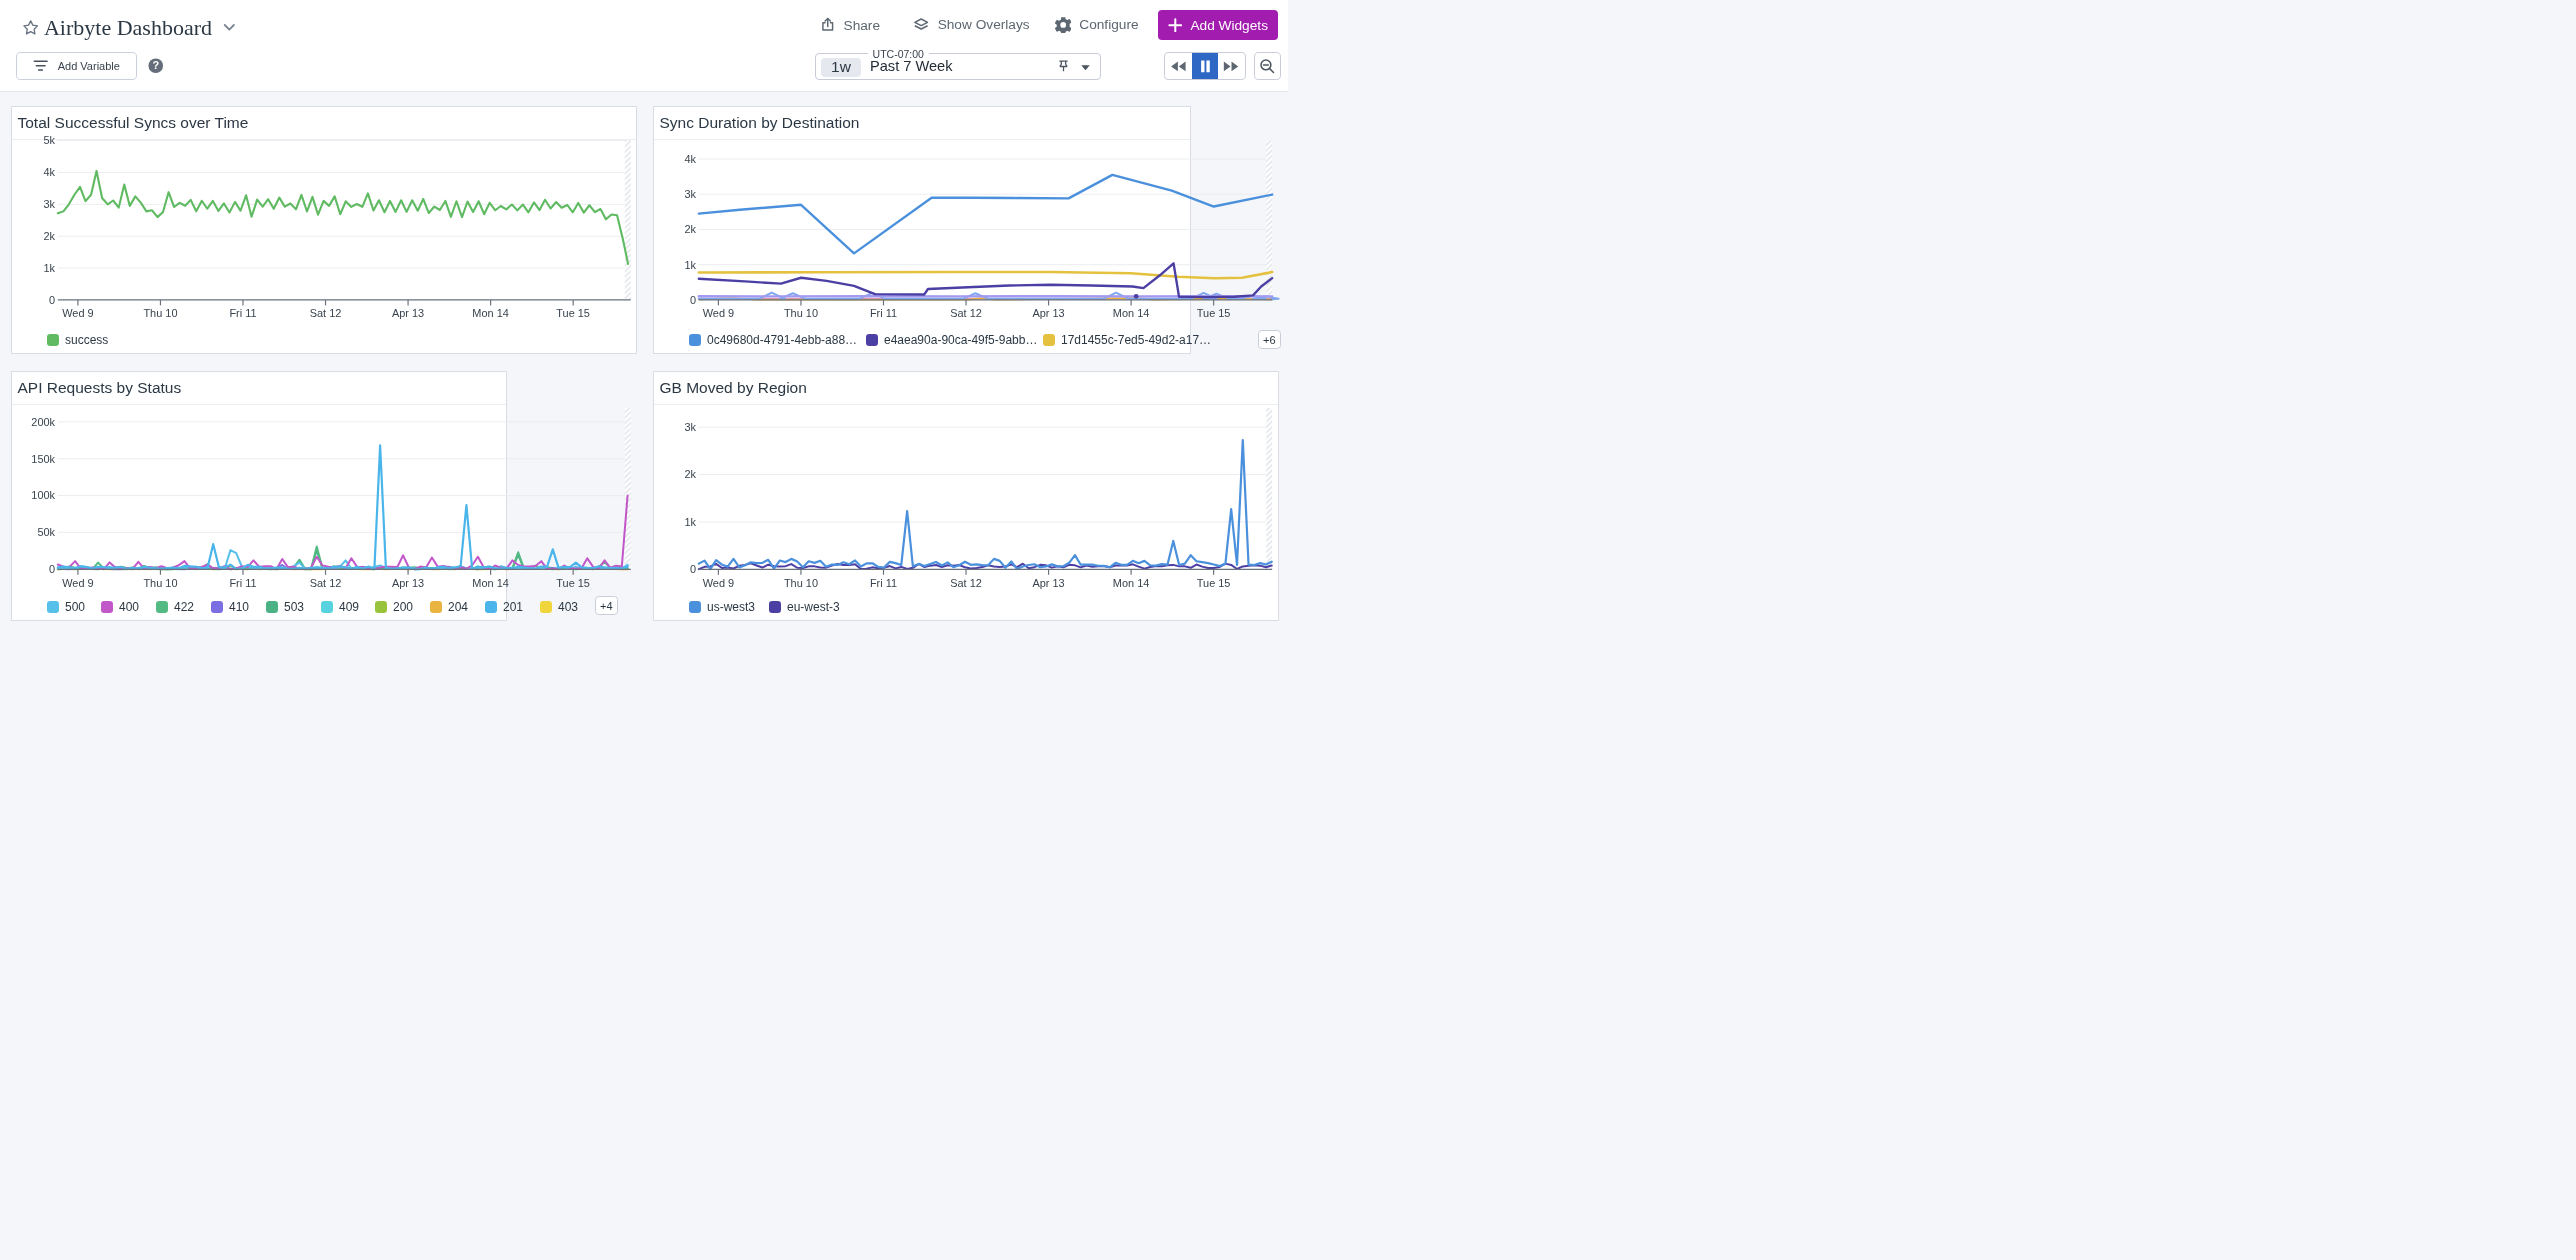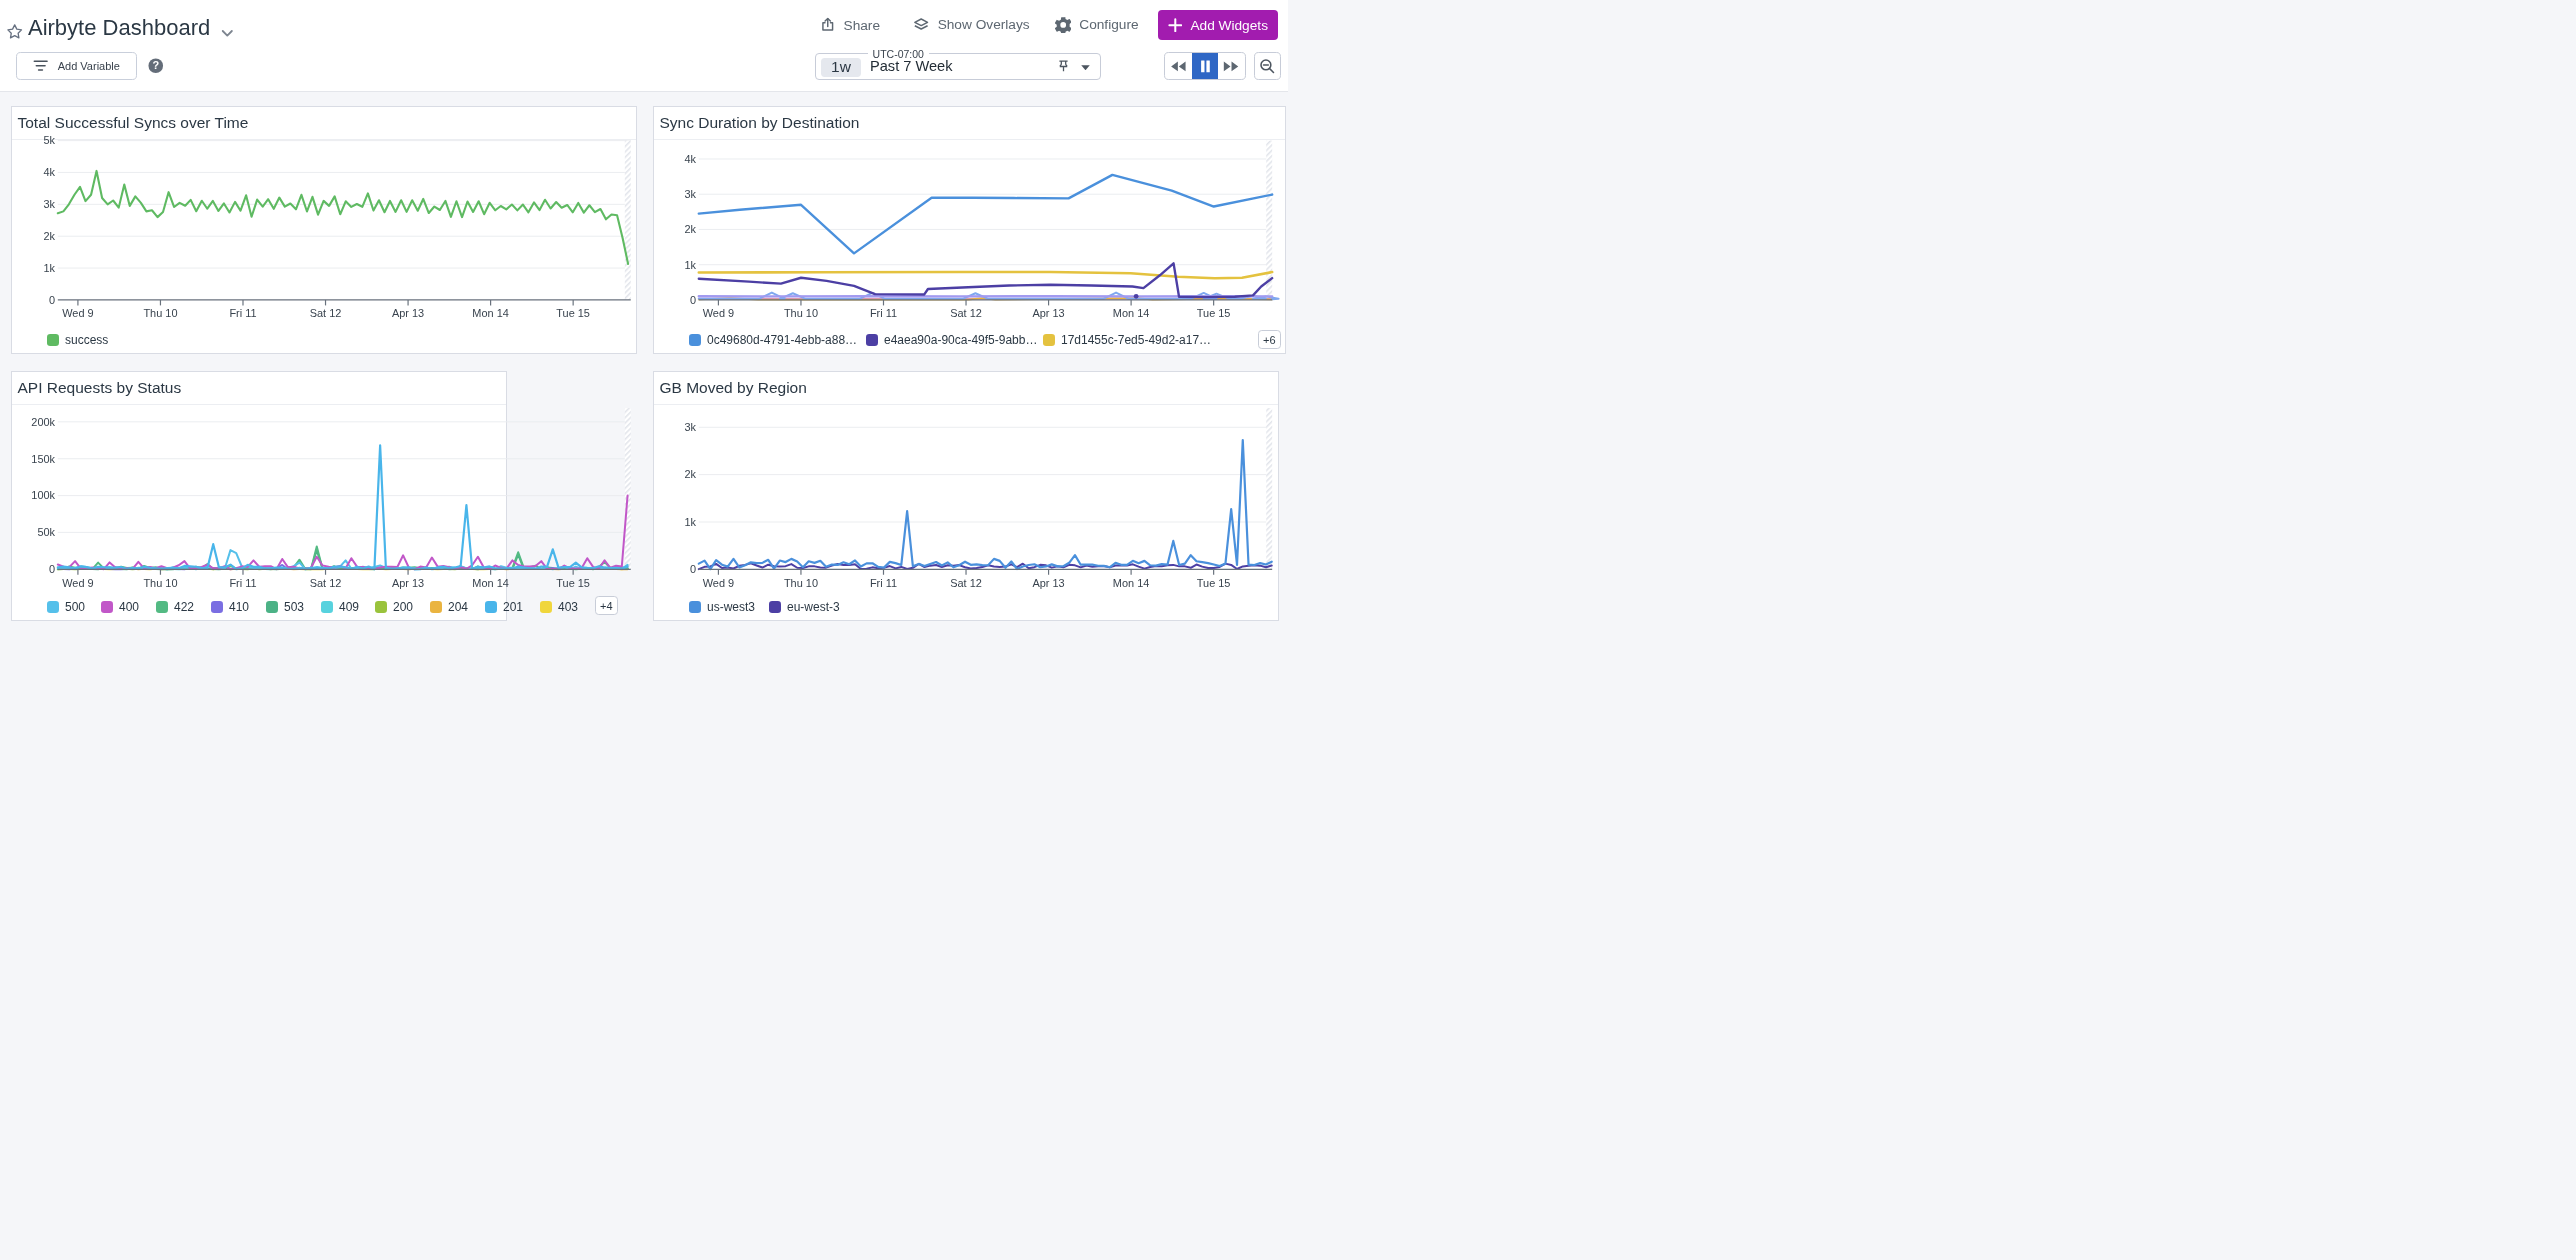--- a/index.html
+++ b/index.html
@@ -1,16 +1,16 @@
 <!DOCTYPE html>
 <html style="font-size:14.6px"><head><meta charset="utf-8"><style>
 * { margin:0; padding:0; box-sizing:border-box; }
 html,body { width:1288px; height:630px; font-family:"Liberation Sans", sans-serif; background:#f5f6f9; overflow:hidden; }
 .header { position:absolute; left:0; top:0; width:1288px; height:92px; background:#fff; border-bottom:0.9px solid #e4e6eb; }
-.titlerow { position:absolute; left:6px; top:14.6px; display:flex; align-items:flex-end; }
+.titlerow { position:absolute; left:22px; top:14.6px; display:flex; align-items:center;font-family:Liberation Serif, serif; }
 .dtitle { font-size:22px; font-weight:400; color:#2b3844; margin-left:4.6px; }
 .trright { position:absolute; right:10px; top:10px; display:flex; align-items:center; height:30px; }
 .hlink { display:flex; align-items:center; gap:8.2px; color:#5d6771; font-size:13.7px; }
 .addw { display:flex; align-items:center; gap:8.2px; background:#a21caf; color:#fff; font-size:13.7px; border-radius:4px; height:30px; padding:12px 10px; margin-left:19px; }
 .addvar { position:absolute; left:15.5px; top:52px; width:121px; height:28px; border:0.9px solid #c9cfdb; border-radius:4.6px; display:flex; align-items:center; justify-content:center; gap:8.2px; color:#39424d; font-size:11px; background:#fff; }
 .help { position:absolute; left:148px; top:58px; }
 .timewrap { position:absolute; left:815px; top:53px; width:286px; height:26.5px; border:0.9px solid #c7ccd8; border-radius:4px; background:#fff; }
 .utc { position:absolute; left:52px; top:-6.4px; background:#fff; padding:0 4.6px; font-size:10.5px; color:#39424d; }
 .pill1w { position:absolute; left:5px; top:3.7px; width:40px; height:19.6px; background:#e5e8ee; border-radius:3.7px; color:#2c3844; font-size:15.5px; display:flex; align-items:center; justify-content:center; }
 .ptime { position:absolute; left:54px; top:4.1px; font-size:14.6px; color:#232d36; }
@@ -106,21 +106,21 @@
         <path d="M11.7 11.7l4.2 4.2"></path>
         <path d="M5 7.6h5.2"></path>
       </svg>
     </div>
 </div>
 
 <div class="panel" style="left:11px;top:106px;width:626px;height:248px">
     <div class="ptitle">Total Successful Syncs over Time</div>
     <div class="psep"></div>
   </div>
-<div class="panel" style="left:653px;top:106px;width:633px;height:248px">
+<div class="panel" style="left:653px;top:106px;width:538px;height:248px">
     <div class="ptitle">Sync Duration by Destination</div>
     <div class="psep"></div>
   </div>
 <div class="panel" style="left:11px;top:371px;width:496px;height:250px">
     <div class="ptitle">API Requests by Status</div>
     <div class="psep"></div>
   </div>
 <div class="panel" style="left:653px;top:371px;width:626px;height:250px">
     <div class="ptitle">GB Moved by Region</div>
     <div class="psep"></div>

